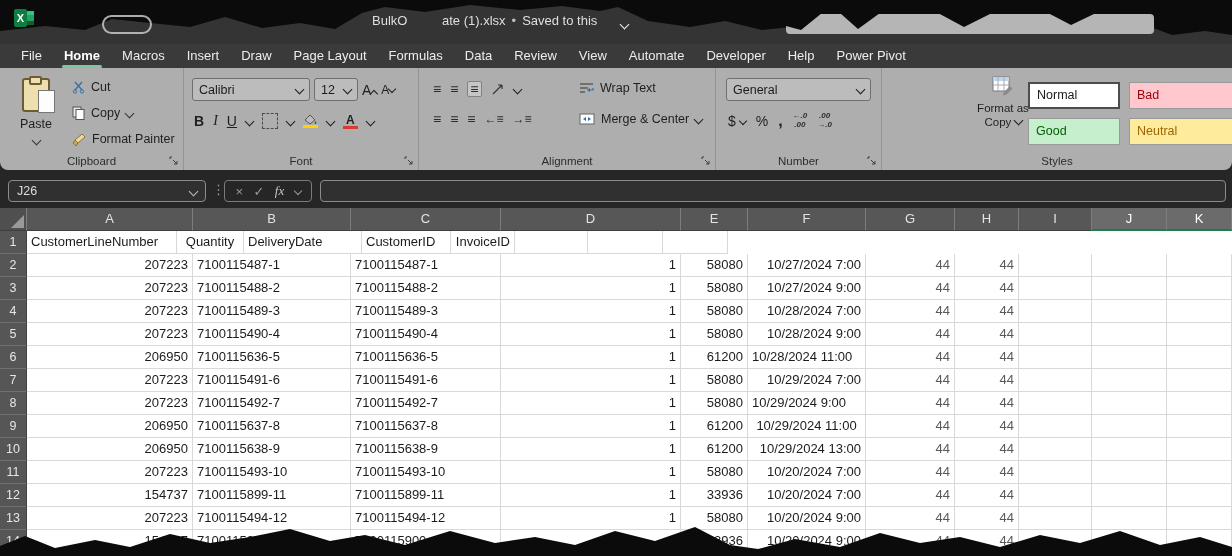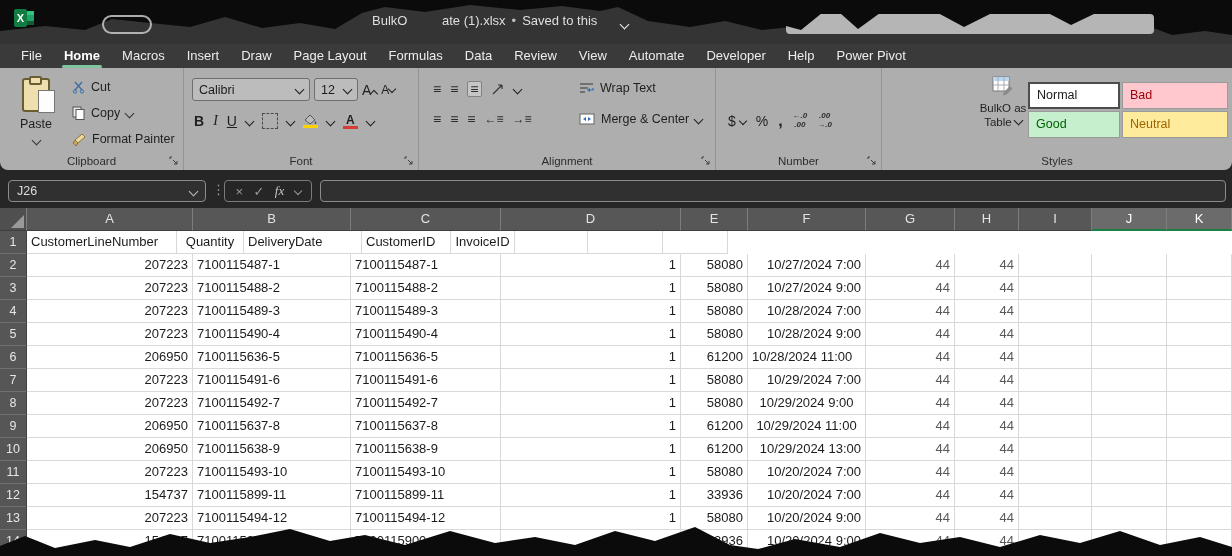--- a/index.html
+++ b/index.html
@@ -67,21 +67,21 @@
   .lines{font-size:14px;color:#2c2c2c;line-height:1;}
   .selbox{background:#c6c6c6;border:1px solid #838383;border-radius:2px;padding:0 2px;}
 
   
   .dec{display:inline-flex;flex-direction:column;font-size:8px;line-height:1.1;color:#2c2c2c;
     font-weight:bold;text-align:center;}
 
   
   .big-btn{position:absolute;top:8px;text-align:center;font-size:11.5px;line-height:1.2;color:#1f1f1f;}
   .gallery{position:absolute;right:2px;top:14px;width:202px;display:grid;
-    grid-template-columns:92px 106px;grid-auto-rows:27px;gap:2px;}
+    grid-template-columns:92px 106px;grid-auto-rows:27px;gap:9px;}
   .style-cell{font-size:12.5px;line-height:25px;padding-left:7px;border:1px solid #9a9a9a;}
   .style-cell.selected{border:2px solid #4d4d4d;line-height:23px;}
 
   
   .dark-strip{position:absolute;top:160px;left:0;width:100%;height:48px;background:#262626;z-index:1;}
   .namebox{position:absolute;left:8px;top:180px;width:198px;height:22px;background:#303030;
     border:1px solid #8b8b8b;border-radius:4px;z-index:3;display:flex;align-items:center;
     justify-content:space-between;padding:0 8px;box-sizing:border-box;color:#dddddd;font-size:12.5px;}
   .fdots{position:absolute;left:212px;top:182px;color:#9a9a9a;font-size:13px;z-index:3;}
   .fxbox{position:absolute;left:224px;top:180px;width:88px;height:22px;border:1px solid #7b7b7b;
@@ -266,20 +266,26 @@
         <span class="btxt">Merge &amp; Center</span>
         <span class="cv"></span>
       </div>
       <div class="rgroup-label">Alignment</div>
       <svg class="launcher" width="9" height="9">
         <path d="M1,3 V1 h2 M4,4 l4,4 M8,5 v3 h-3" stroke="#3c3c3c" fill="none"></path>
       </svg>
     </div>
 
     <div class="rgroup" style="width:165px">
+      <div style="padding:10px 10px 0">
+        <div class="combo">
+          <span>General</span>
+          <span class="cv"></span>
+        </div>
+      </div>
       <div class="small-row" style="left:12px;top:44px;gap:10px">
         <span style="font-size:14px">$ <span class="cv" style="width:5px;height:5px"></span></span>
         <span style="font-size:14px">%</span>
         <span style="font-size:16px;font-weight:bold">,</span>
         <span class="dec">
             <i>←.0</i>
             <i>.00</i>
           </span>
         <span class="dec">
             <i>.00</i>
@@ -293,21 +299,21 @@
     </div>
 
     <div class="rgroup">
       <div class="big-btn" style="left:88px;width:66px">
         <svg width="24" height="22">
           <rect x="2" y="1" width="16" height="14" fill="#fff" stroke="#777"></rect>
           <rect x="2" y="1" width="16" height="4" fill="#b9d7f1"></rect>
           <path d="M2,9 h16 M7,1 v14 M13,1 v14" stroke="#aaa"></path>
           <path d="M13,16 l6,-6 2.5,2.5 -6,6 -3.5,1 z" fill="#8a8a8a"></path>
         </svg><br>
-        <span>BulkO as Table</span>
+        <span>Format as Copy</span>
         <span class="cv"></span>
       </div>
       <div class="gallery">
           <div class="style-cell selected" style="background: rgb(255, 255, 255); color: rgb(26, 26, 26);">Normal</div>
           <div class="style-cell" style="background: rgb(255, 199, 206); color: rgb(156, 0, 6);">Bad</div>
           <div class="style-cell" style="background: rgb(198, 239, 206); color: rgb(0, 97, 0);">Good</div>
           <div class="style-cell" style="background: rgb(255, 235, 156); color: rgb(156, 101, 0);">Neutral</div>
         </div>
       <div class="rgroup-label">Styles</div>
     </div>
@@ -344,21 +350,21 @@
         <div class="colh sel" style="width: 75px;">J</div>
         <div class="colh sel" style="width: 65px;">K</div>
       </div>
     <div>
         <div class="grow">
           <div class="rowh">1</div>
           <div class="cell" style="width: 150px; text-align: left;">CustomerLineNumber</div>
           <div class="cell" style="width: 67px; text-align: center;">Quantity</div>
           <div class="cell" style="width: 118px; text-align: left;">DeliveryDate</div>
           <div class="cell" style="width: 89px; text-align: left;">CustomerID</div>
-          <div class="cell" style="width: 64px; text-align: center;">InvoiceID</div>
+          <div class="cell" style="width: 64px; text-align: right;">InvoiceID</div>
           <div class="cell" style="width: 73px; text-align: left;"></div>
           <div class="cell" style="width: 75px; text-align: left;"></div>
           <div class="cell" style="width: 65px; text-align: left;"></div>
         </div>
         <div class="grow">
           <div class="rowh">2</div>
           <div class="cell" style="width: 166px; text-align: right;">207223</div>
           <div class="cell" style="width: 158px; text-align: left;">7100115487-1</div>
           <div class="cell" style="width: 150px; text-align: left;">7100115487-1</div>
           <div class="cell" style="width: 180px; text-align: right;">1</div>
@@ -440,21 +446,21 @@
           <div class="cell" style="width: 75px; text-align: right;"></div>
           <div class="cell" style="width: 65px; text-align: right;"></div>
         </div>
         <div class="grow">
           <div class="rowh">8</div>
           <div class="cell" style="width: 166px; text-align: right;">207223</div>
           <div class="cell" style="width: 158px; text-align: left;">7100115492-7</div>
           <div class="cell" style="width: 150px; text-align: left;">7100115492-7</div>
           <div class="cell" style="width: 180px; text-align: right;">1</div>
           <div class="cell" style="width: 67px; text-align: right;">58080</div>
-          <div class="cell" style="width: 118px; text-align: center;">10/29/2024 9:00</div>
+          <div class="cell" style="width: 118px; text-align: left;">10/29/2024 9:00</div>
           <div class="cell muted" style="width: 89px; text-align: right;">44</div>
           <div class="cell muted" style="width: 64px; text-align: right;">44</div>
           <div class="cell" style="width: 73px; text-align: right;"></div>
           <div class="cell" style="width: 75px; text-align: right;"></div>
           <div class="cell" style="width: 65px; text-align: right;"></div>
         </div>
         <div class="grow">
           <div class="rowh">9</div>
           <div class="cell" style="width: 166px; text-align: right;">206950</div>
           <div class="cell" style="width: 158px; text-align: left;">7100115637-8</div>

